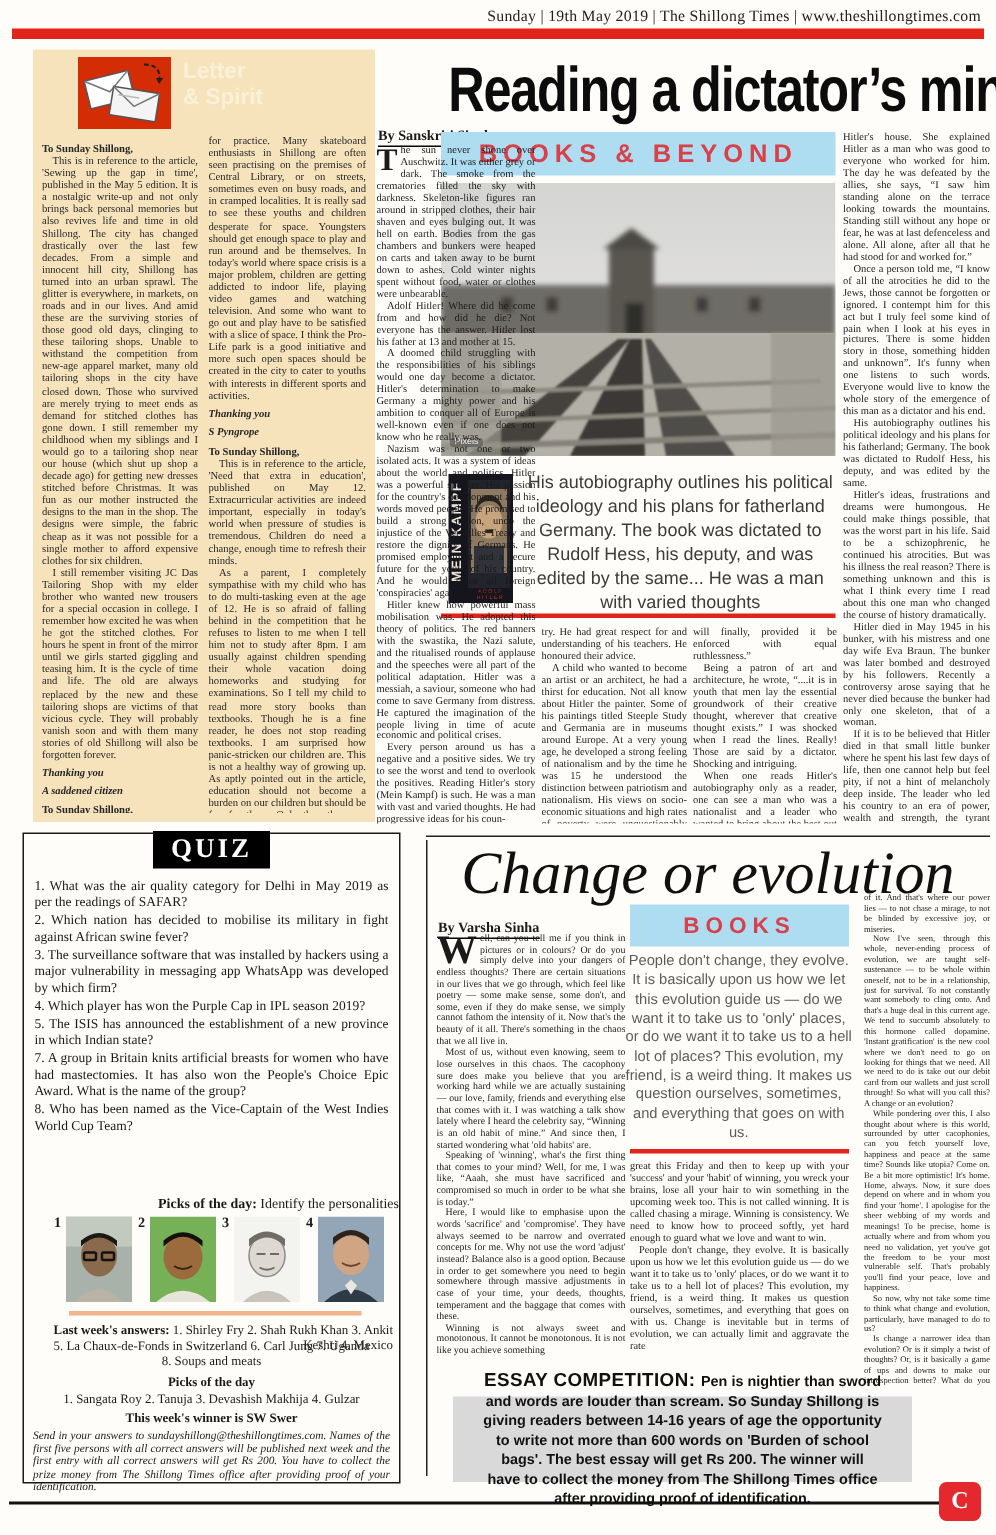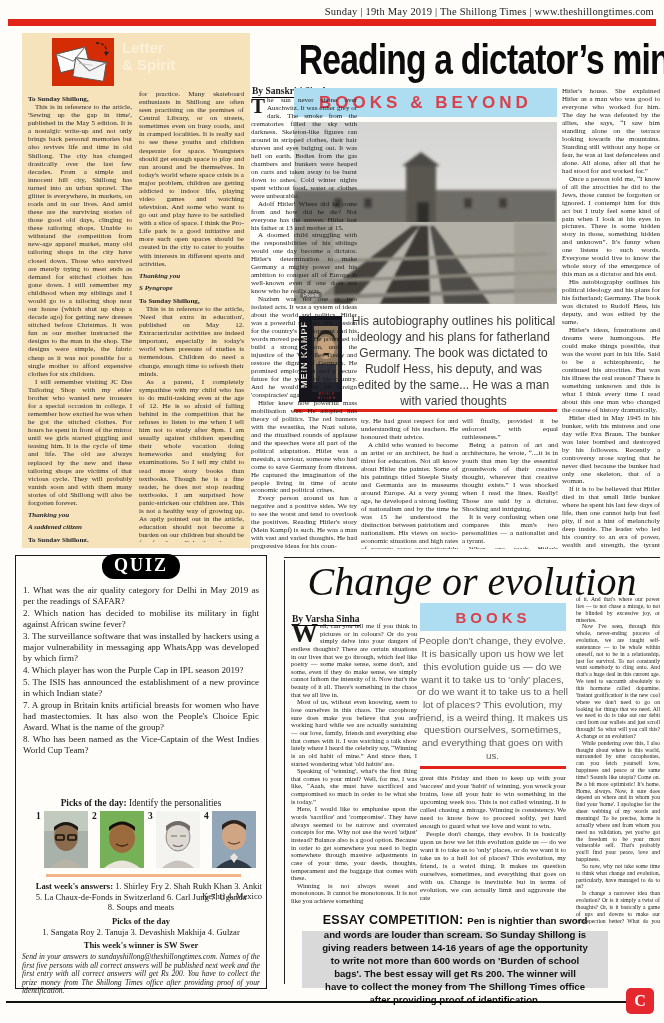--- a/index.html
+++ b/index.html
@@ -56,25 +56,25 @@
   .c3{left:462px;top:418px;width:96px;height:131px;}
   .c4{left:562px;top:88px;width:98px;height:461px;}
 
   
   .hdiv{left:284px;top:557px;width:376px;height:1px;background:#222;}
   .vdiv{left:284px;top:560px;width:1px;height:424px;background:#222;}
 
   
   .quizbox{left:15px;top:555px;width:250px;height:432px;border:1.5px solid #1a1a1a;background:#fffdf9;}
   .quiztitle{position:absolute;left:50%;transform:translateX(-50%);top:-2px;background:#000;color:#fff;
-             font-weight:bold;font-size:18px;letter-spacing:2px;padding:1px 12px 3px;border-radius:12px;}
+             font-weight:bold;font-size:18px;letter-spacing:2px;padding:1px 12px 3px;}
   .questions{position:absolute;left:7px;top:29px;width:236px;height:210px;font-size:9px;line-height:1.22;
              overflow:hidden;}
   .questions p{margin:0 0 1px;text-align:justify;}
-  .pickshdr{position:absolute;left:0;top:242px;width:100%;text-align:center;font-size:9.3px;}
+  .pickshdr{position:absolute;left:0;top:242px;width:100%;text-align:right;font-size:9.3px;}
   .pickshdr .b{font-weight:bold;}
   .photos{position:absolute;left:28px;top:255px;width:200px;height:58px;display:flex;gap:12px;}
   .pick{position:relative;width:44px;height:57px;}
   .pick .num{position:absolute;left:-8px;top:0;font-weight:bold;font-size:9.5px;}
   .pickrule{position:absolute;left:30px;top:318px;width:195px;height:2.5px;background:#f2b48a;}
   .ansline{position:absolute;left:4px;width:242px;text-align:center;font-size:8.6px;line-height:1.18;}
   .a1{top:325px;text-align:right;} .a2{top:336px;} .a3{top:346px;}
   .plabel{top:360px;font-weight:bold;}
   .plist{top:371px;}
   .winner{top:384px;font-weight:bold;}
@@ -232,21 +232,20 @@
       <p class="ind">Hitler knew how powerful mass mobilisation was. He adopted this theory of politics. The red banners with the swastika, the Nazi salute, and the ritualised rounds of applause and the speeches were all part of the political adaptation. Hitler was a messiah, a saviour, someone who had come to save Germany from distress. He captured the imagination of the people living in time of acute economic and political crises.</p>
       <p class="ind">Every person around us has a negative and a positive sides. We try to see the worst and tend to overlook the positives. Reading Hitler's story (Mein Kampf) is such. He was a man with vast and varied thoughts. He had progressive ideas for his coun-</p>
     </div>
   <div class="abs dcol c2">
       <p>try. He had great respect for and understanding of his teachers. He honoured their advice.</p>
       <p class="ind">A child who wanted to become an artist or an architect, he had a thirst for education. Not all know about Hitler the painter. Some of his paintings titled Steeple Study and Germania are in museums around Europe. At a very young age, he developed a strong feeling of nationalism and by the time he was 15 he understood the distinction between patriotism and nationalism. His views on socio-economic situations and high rates of poverty were unquestionably clear. His views show that he had been an observant. His words were really distinct, “If social democracy should be opposed by a more truthful teaching, this truthful teaching</p>
     </div>
   <div class="abs dcol c3">
       <p>will finally, provided it be enforced with equal ruthlessness.”</p>
       <p class="ind">Being a patron of art and architecture, he wrote, “....it is in youth that men lay the essential groundwork of their creative thought, wherever that creative thought exists.” I was shocked when I read the lines. Really! Those are said by a dictator. Shocking and intriguing.</p>
-      <p class="ind">It is very confusing when one compares this man's two personalities — a nationalist and a tyrant.</p>
       <p class="ind">When one reads Hitler's autobiography only as a reader, one can see a man who was a nationalist and a leader who wanted to bring about the best out of his people.</p>
     </div>
   <div class="abs dcol c4">
       <p>Hitler's house. She explained Hitler as a man who was good to everyone who worked for him. The day he was defeated by the allies, she says, “I saw him standing alone on the terrace looking towards the mountains. Standing still without any hope or fear, he was at last defenceless and alone. All alone, after all that he had stood for and worked for.”</p>
       <p class="ind">Once a person told me, “I know of all the atrocities he did to the Jews, those cannot be forgotten or ignored. I contempt him for this act but I truly feel some kind of pain when I look at his eyes in pictures. There is some hidden story in those, something hidden and unknown”. It's funny when one listens to such words. Everyone would live to know the whole story of the emergence of this man as a dictator and his end.</p>
       <p class="ind">His autobiography outlines his political ideology and his plans for his fatherland; Germany. The book was dictated to Rudolf Hess, his deputy, and was edited by the same.</p>
       <p class="ind">Hitler's ideas, frustrations and dreams were humongous. He could make things possible, that was the worst part in his life. Said to be a schizophrenic, he continued his atrocities. But was his illness the real reason? There is something unknown and this is what I think every time I read about this one man who changed the course of history dramatically.</p>
       <p class="ind">Hitler died in May 1945 in his bunker, with his mistress and one day wife Eva Braun. The bunker was later bombed and destroyed by his followers. Recently a controversy arose saying that he never died because the bunker had only one skeleton, that of a woman.</p>
       <p class="ind">If it is to be believed that Hitler died in that small little bunker where he spent his last few days of life, then one cannot help but feel pity, if not a hint of melancholy deep inside. The leader who led his country to an era of power, wealth and strength, the tyrant who committed crimes against humanity and the racist who killed around 17 million people unceremoniously became part of the dark history of human civilisation and growth, an end that belied his stature and arrogance and yet imminent.</p>
     </div>

